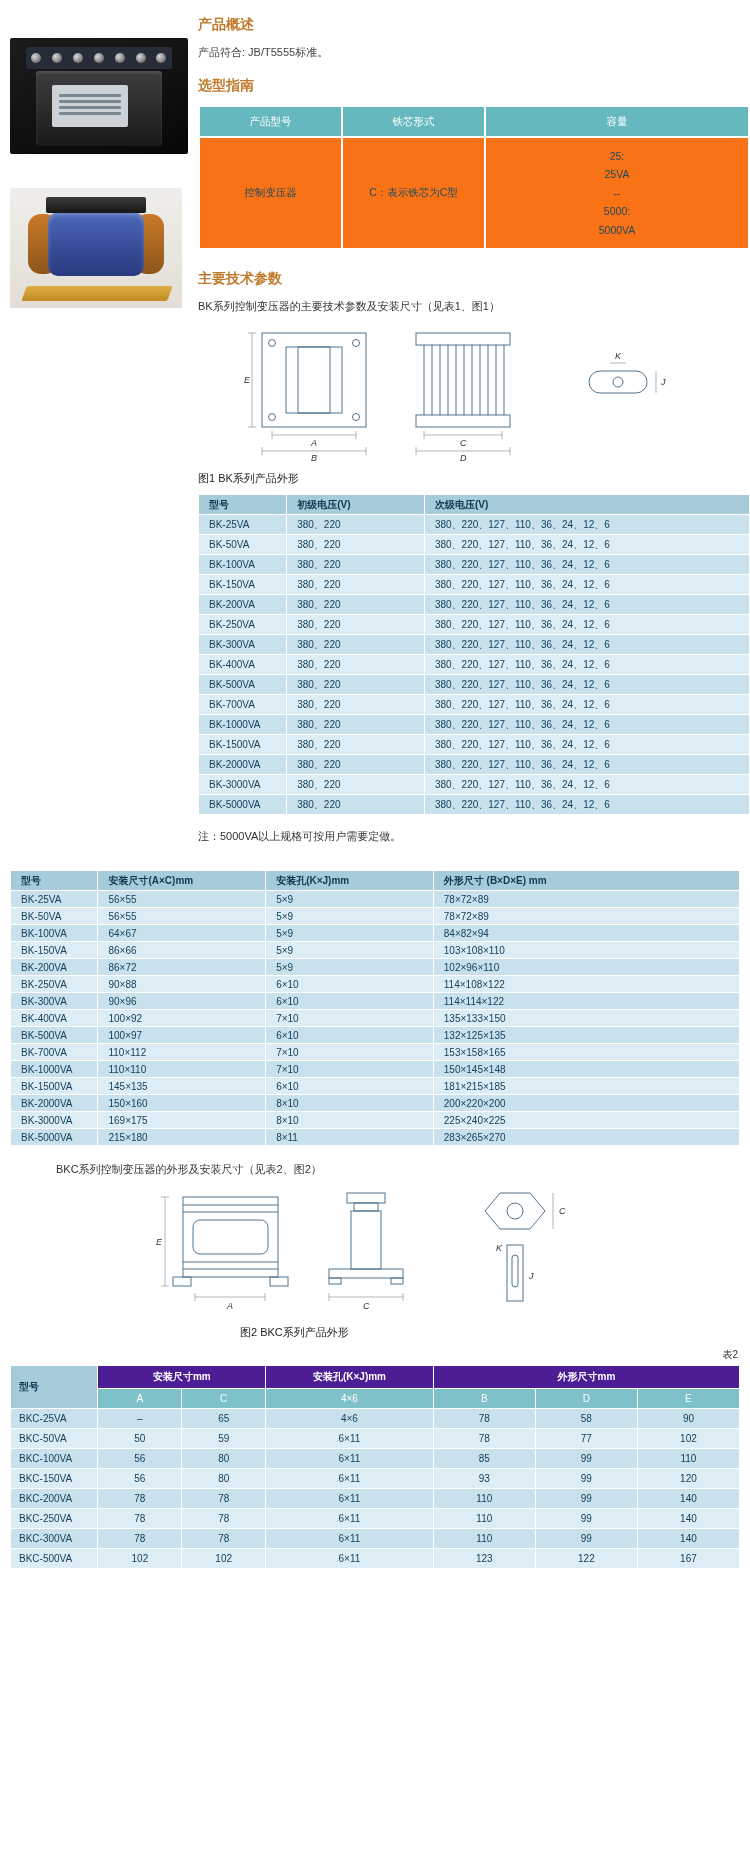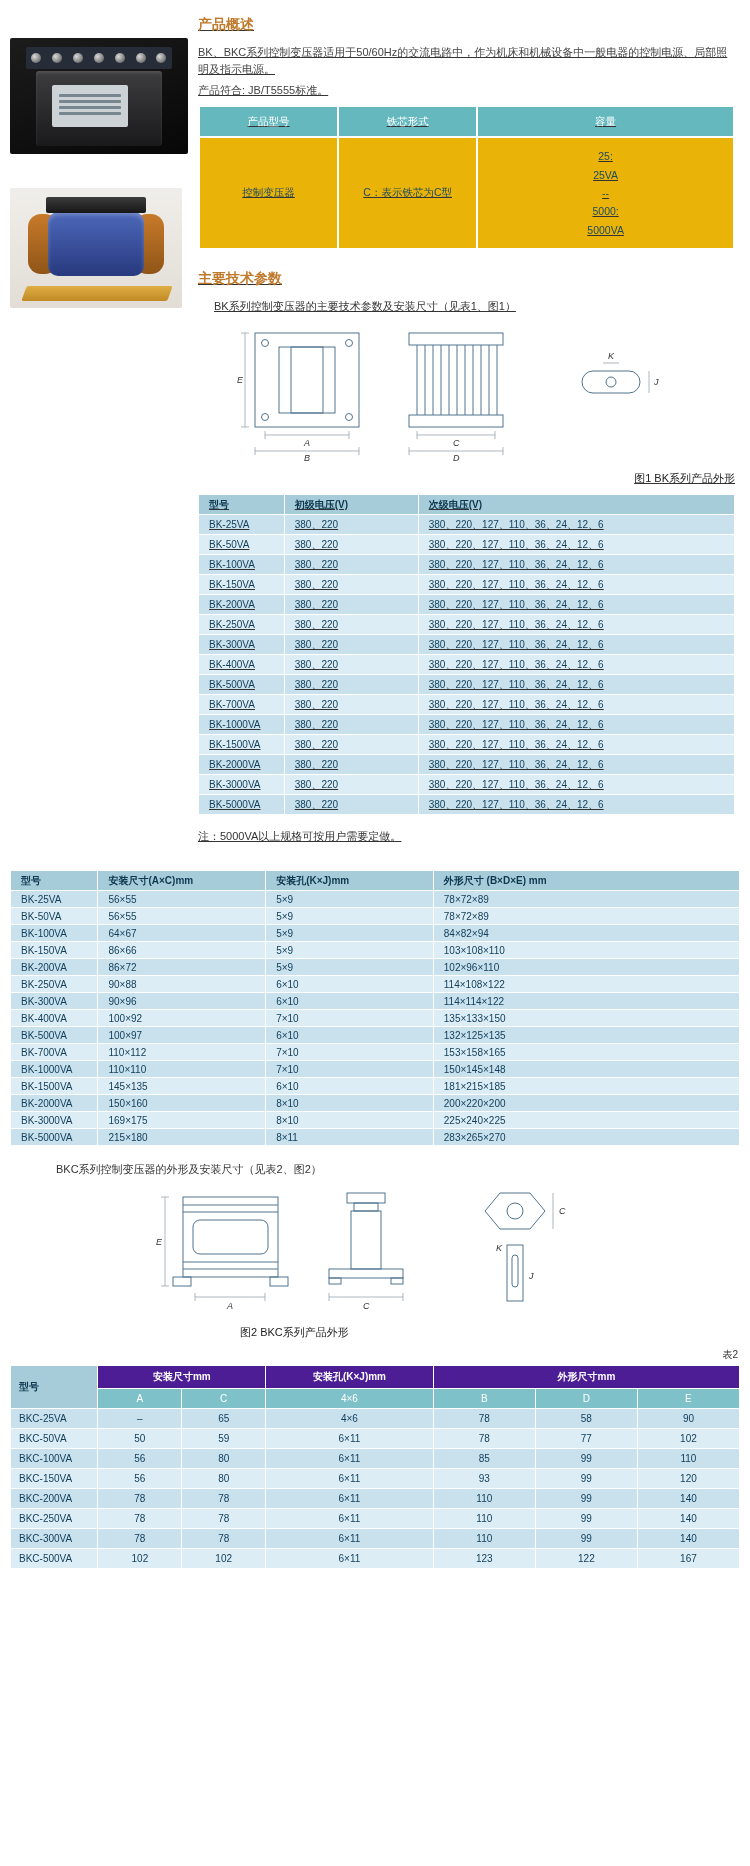--- a/index.html
+++ b/index.html
@@ -7,25 +7,25 @@
   body {
     width:750px; height:1866px; margin:0 auto;
     font-family:"Liberation Sans", sans-serif; color:#333;
     overflow:hidden;
   }
   .page { position:relative; width:750px; padding-top:12px; }
 
   
   .top { display:flex; }
   .photos { flex:0 0 198px; padding:26px 10px 0 10px; display:flex; flex-direction:column; gap:34px; }
-  .content { flex:1; padding-right:15px; min-width:0;text-decoration:underline; }
+  .content { flex:1; min-width:0; }
 
   h2.h-orange { color:#c07a2b; font-size:14px; font-weight:bold; margin:4px 0 10px; }
   .para { font-size:11px; line-height:1.55; color:#444; margin-bottom:4px; }
-  .para.tech { color:#333; margin:2px 16px 8px; }
+  .para.tech { color:#333; margin:2px 0 8px; }
 
   
   .photo { position:relative; border-radius:2px; overflow:hidden; }
   .photo1 { width:178px; height:116px; background:linear-gradient(160deg,#1c1c1c,#070707); }
   .p1-top { position:absolute; top:9px; left:16px; right:16px; height:22px; background:#262c38; border-radius:2px;
             display:flex; justify-content:space-around; align-items:center; }
   .screw { width:10px; height:10px; border-radius:50%; background:radial-gradient(circle at 35% 35%, #d8d8d8, #4a4a4a); }
   .p1-core { position:absolute; top:33px; left:26px; right:26px; bottom:8px;
              background:linear-gradient(180deg,#3d3d3f,#1a1a1c); border-radius:3px; box-shadow:inset 0 2px 3px rgba(255,255,255,.12); }
   .p1-plate { position:absolute; left:16px; top:14px; width:76px; height:42px; background:#ccd2d6; border-radius:2px; padding:6px 4px 4px; }
@@ -36,21 +36,21 @@
   .p2-copper-l, .p2-copper-r { position:absolute; top:26px; width:30px; height:60px; background:linear-gradient(180deg,#c87a2a,#8f5518); border-radius:13px; }
   .p2-copper-l { left:18px; } .p2-copper-r { right:18px; }
   .p2-coil { position:absolute; left:38px; top:24px; width:96px; height:64px; background:linear-gradient(180deg,#4d68ba,#27397e); border-radius:10px; box-shadow:inset 0 3px 4px rgba(255,255,255,.25); }
   .p2-top { position:absolute; left:36px; top:9px; width:100px; height:16px; background:linear-gradient(180deg,#3c3c3c,#171717); border-radius:2px; }
 
   
   .sel-tbl { width:100%; border-collapse:collapse; table-layout:fixed; margin:6px 0 20px; }
   .sel-tbl td { border:2px solid #fff; font-size:10.5px; text-align:center; vertical-align:middle; padding:4px; }
   .sel-row-dark td { background:#2f9598; color:#fff; height:25px; }
   .sel-row-mid  td { background:#64b8be; color:#fff; height:31px; }
-  .sel-row-body td { background:#eab308; color:#1e4a60; height:112px; }
+  .sel-row-body td { background:#f97316; color:#1e4a60; height:112px; }
   .cap-lines div { line-height:1.75; }
 
   
   .tbl-tag { text-align:right; font-size:10px; color:#333; margin:6px 2px 3px; }
   .data-tbl { width:100%; border-collapse:collapse; table-layout:fixed; }
   .data-tbl th, .data-tbl td { border:1.5px solid #fff; font-size:10px; padding:2.5px 10px; text-align:left; color:#14405c; overflow:hidden; white-space:nowrap; }
   .data-tbl thead th { background:#a6cbd9; font-weight:bold; color:#0e3850; }
   .data-tbl tbody tr:nth-child(odd) td { background:#c8e1ed; }
   .data-tbl tbody tr:nth-child(even) td { background:#dcedf5; }
   .note { font-size:11px; color:#333; margin:14px 0 26px; }
@@ -62,21 +62,21 @@
   .t2 thead th.sub { background:#7fc1c8; color:#fff; font-weight:normal; }
   .t2 thead th.model-h { background:#a6cbd9; color:#0e3850; text-align:left; }
   .t2 th, .t2 td { padding:4px 8px; }
 
   
   .full { padding:0 10px; }
   .bkc-line { font-size:11px; color:#333; margin:16px 0 8px 2px;padding-left:44px; }
 
   
   .figure { text-align:center; margin:10px 0 2px; }
-  .fig-caption { text-align:right; font-size:11px; color:#222; margin:4px 0 8px; }
+  .fig-caption { text-align:left; font-size:11px; color:#222; margin:4px 0 8px; }
   svg .ln { stroke:#51748f; fill:none; stroke-width:1; }
   svg .dim { stroke:#8a9aa8; fill:none; stroke-width:0.7; }
   svg text { fill:#333; font-size:9px; font-style:italic; stroke:none; }
 </style>
 </head>
 <body>
 
 <div class="page">
 
   <div class="top">
@@ -106,23 +106,23 @@
         <div class="p2-copper-l"></div>
         <div class="p2-copper-r"></div>
         <div class="p2-coil"></div>
         <div class="p2-top"></div>
       </div>
     </div>
 
     <div class="content">
 
       <h2 class="h-orange">产品概述</h2>
-      <p class="para">BK、BKC系列控制变压器适用于50/60Hz的交流电路中，作为机床和机械设备中一般电器的控制电源、局部照明及指示电源。</p>
       <p class="para">产品符合: JB/T5555标准。</p>
 
+      <h2 class="h-orange" style="margin-top:16px">选型指南</h2>
 
       <table class="sel-tbl">
         <colgroup>
             <col style="width:26%">
             <col style="width:26%">
             <col style="width:48%">
           </colgroup>
         <tbody>
         <tr class="sel-row-mid">
           <td>产品型号</td>

